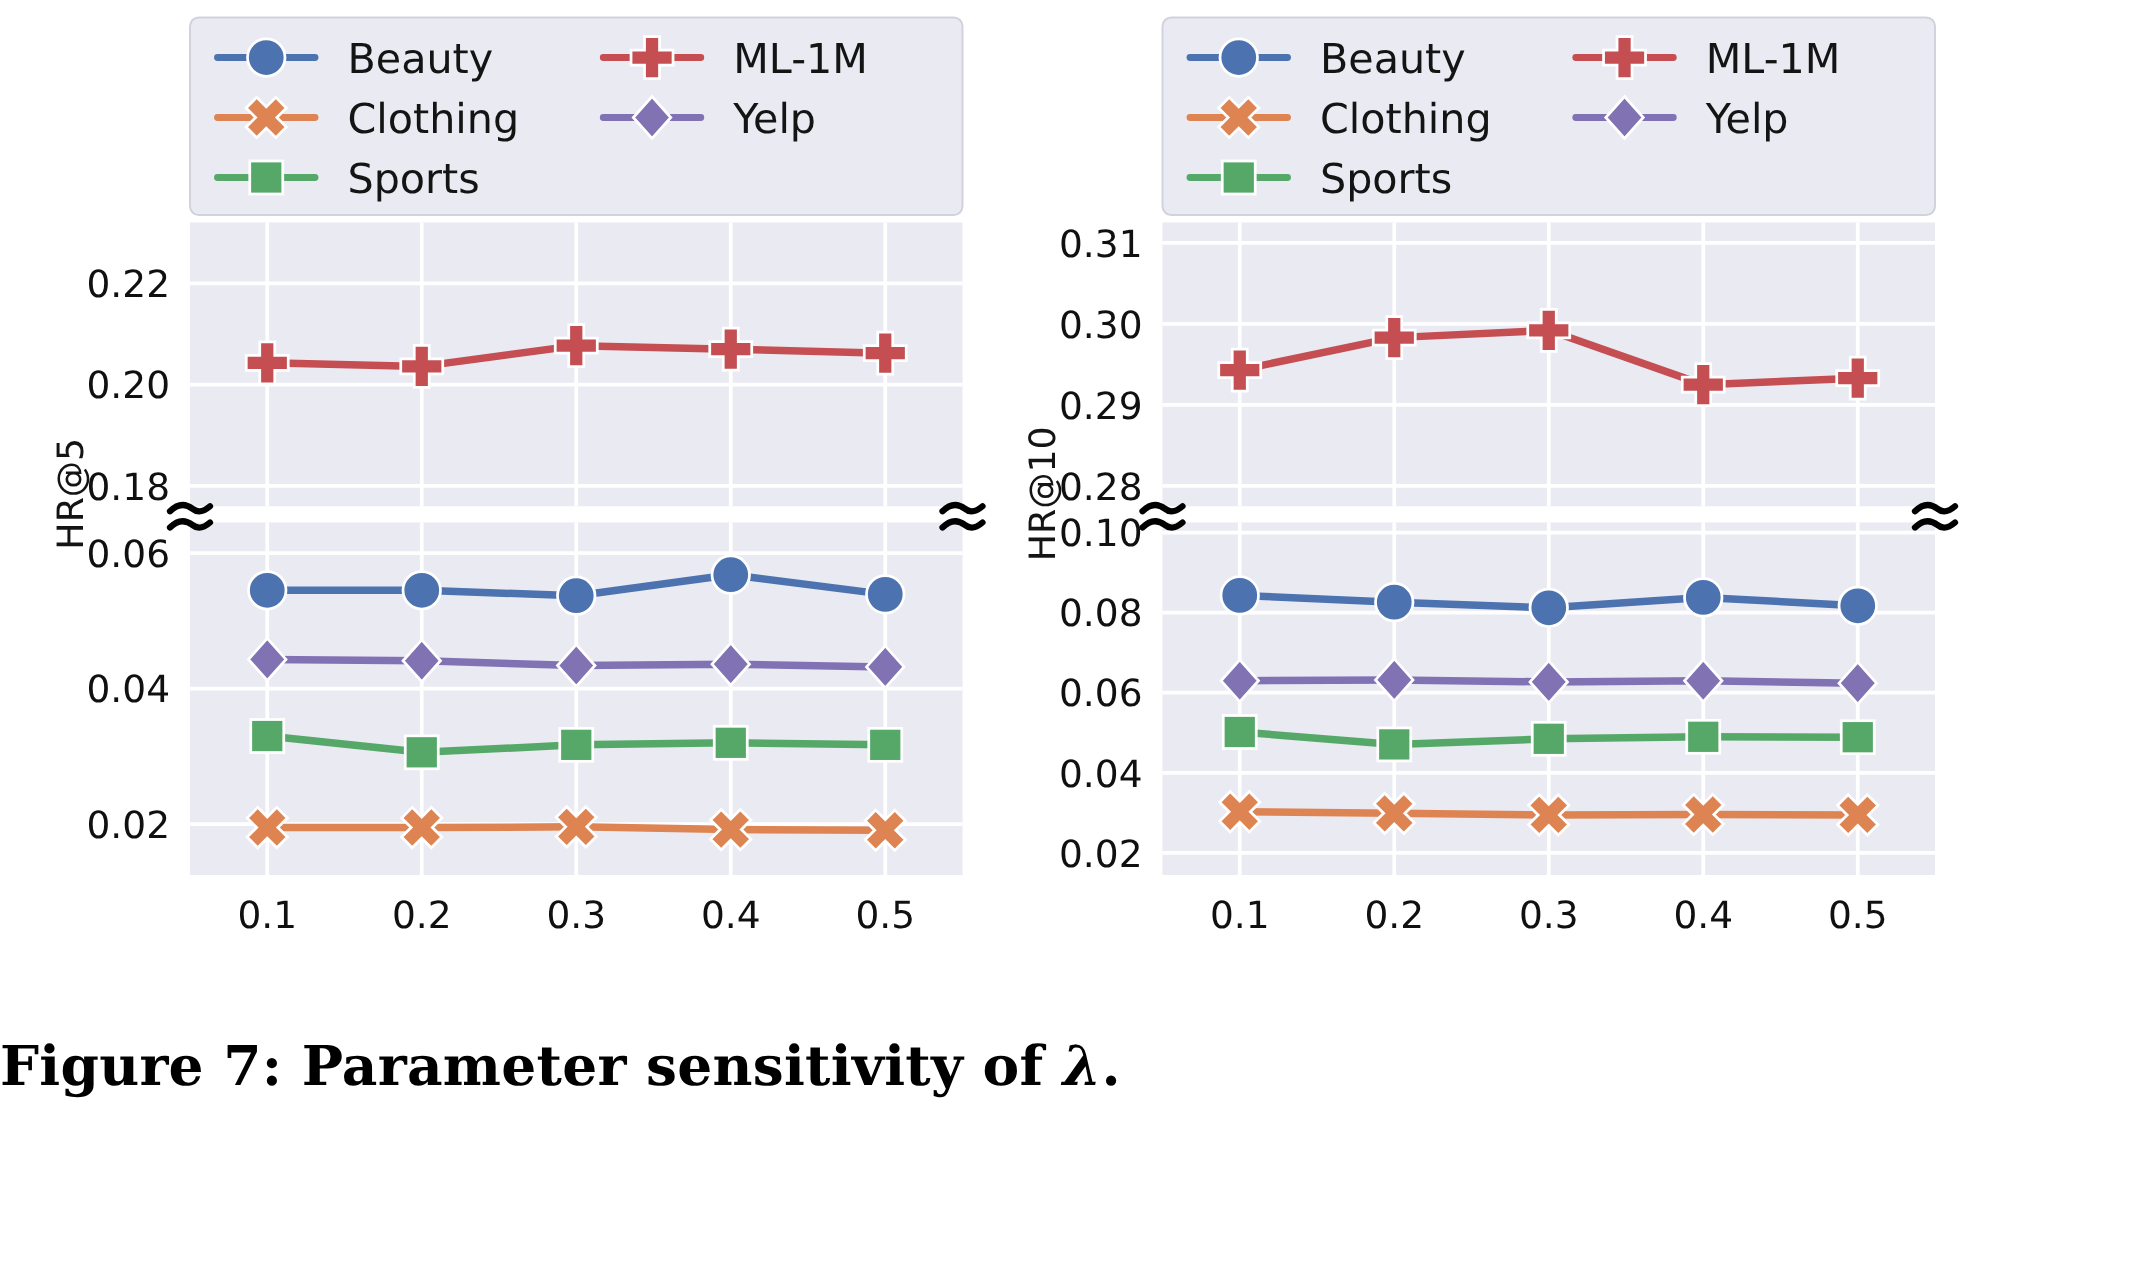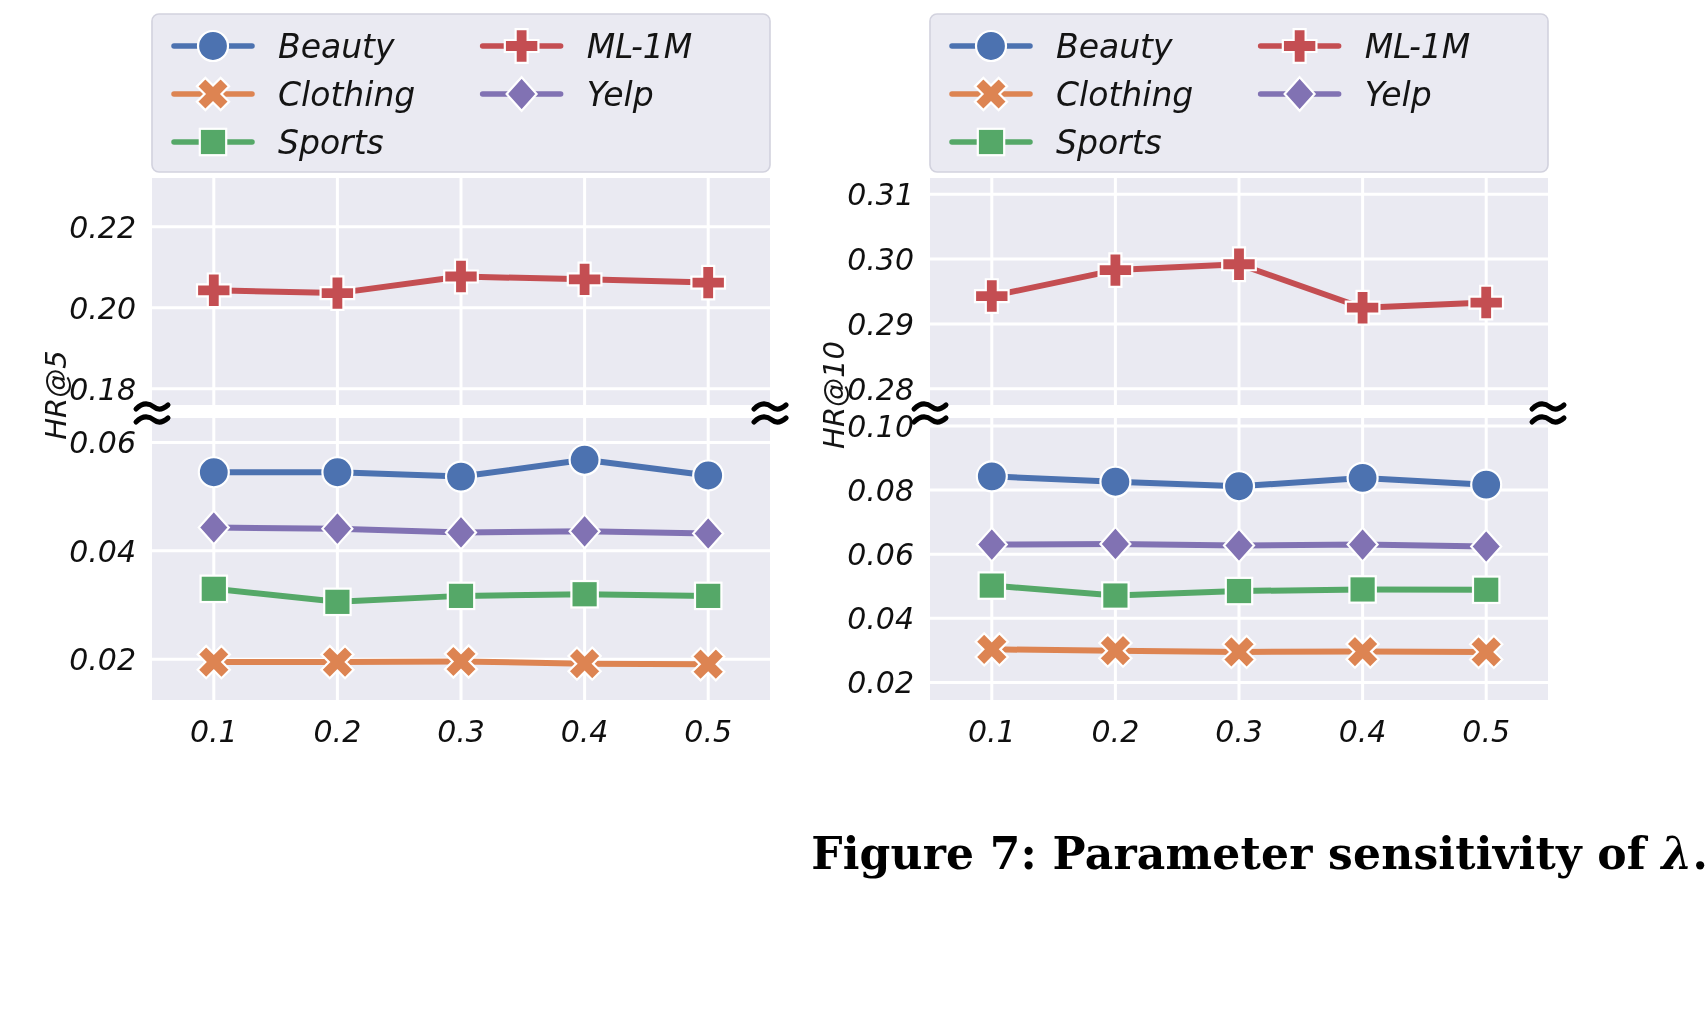--- a/index.html
+++ b/index.html
@@ -19,37 +19,36 @@
     left: 0; top: 0;
     width: 1708px;
     height: 1024px;
   }
   .panels {
     position: absolute;
     left: 0;
     top: 0;
     width: 1708px;
     height: 800px;
-    font-style: italic;
   }
   .panel {
     position: absolute;
     top: 0;
     width: 800px;
     height: 800px;
   }
   .panel-left  { left: 40px; }
   .panel-right { left: 812px; }
 
   .caption {
     position: absolute;
     left: 0;
     top: 828px;
     width: 1708px;
-    text-align: right;
+    text-align: left;
     font-family: "DejaVu Serif", serif;
     font-weight: bold;
     font-size: 44px;
     color: #000000;
     letter-spacing: 0.2px;
   }
   .caption .lam {
     font-family: "DejaVu Serif", serif;
     font-style: italic;
   }

